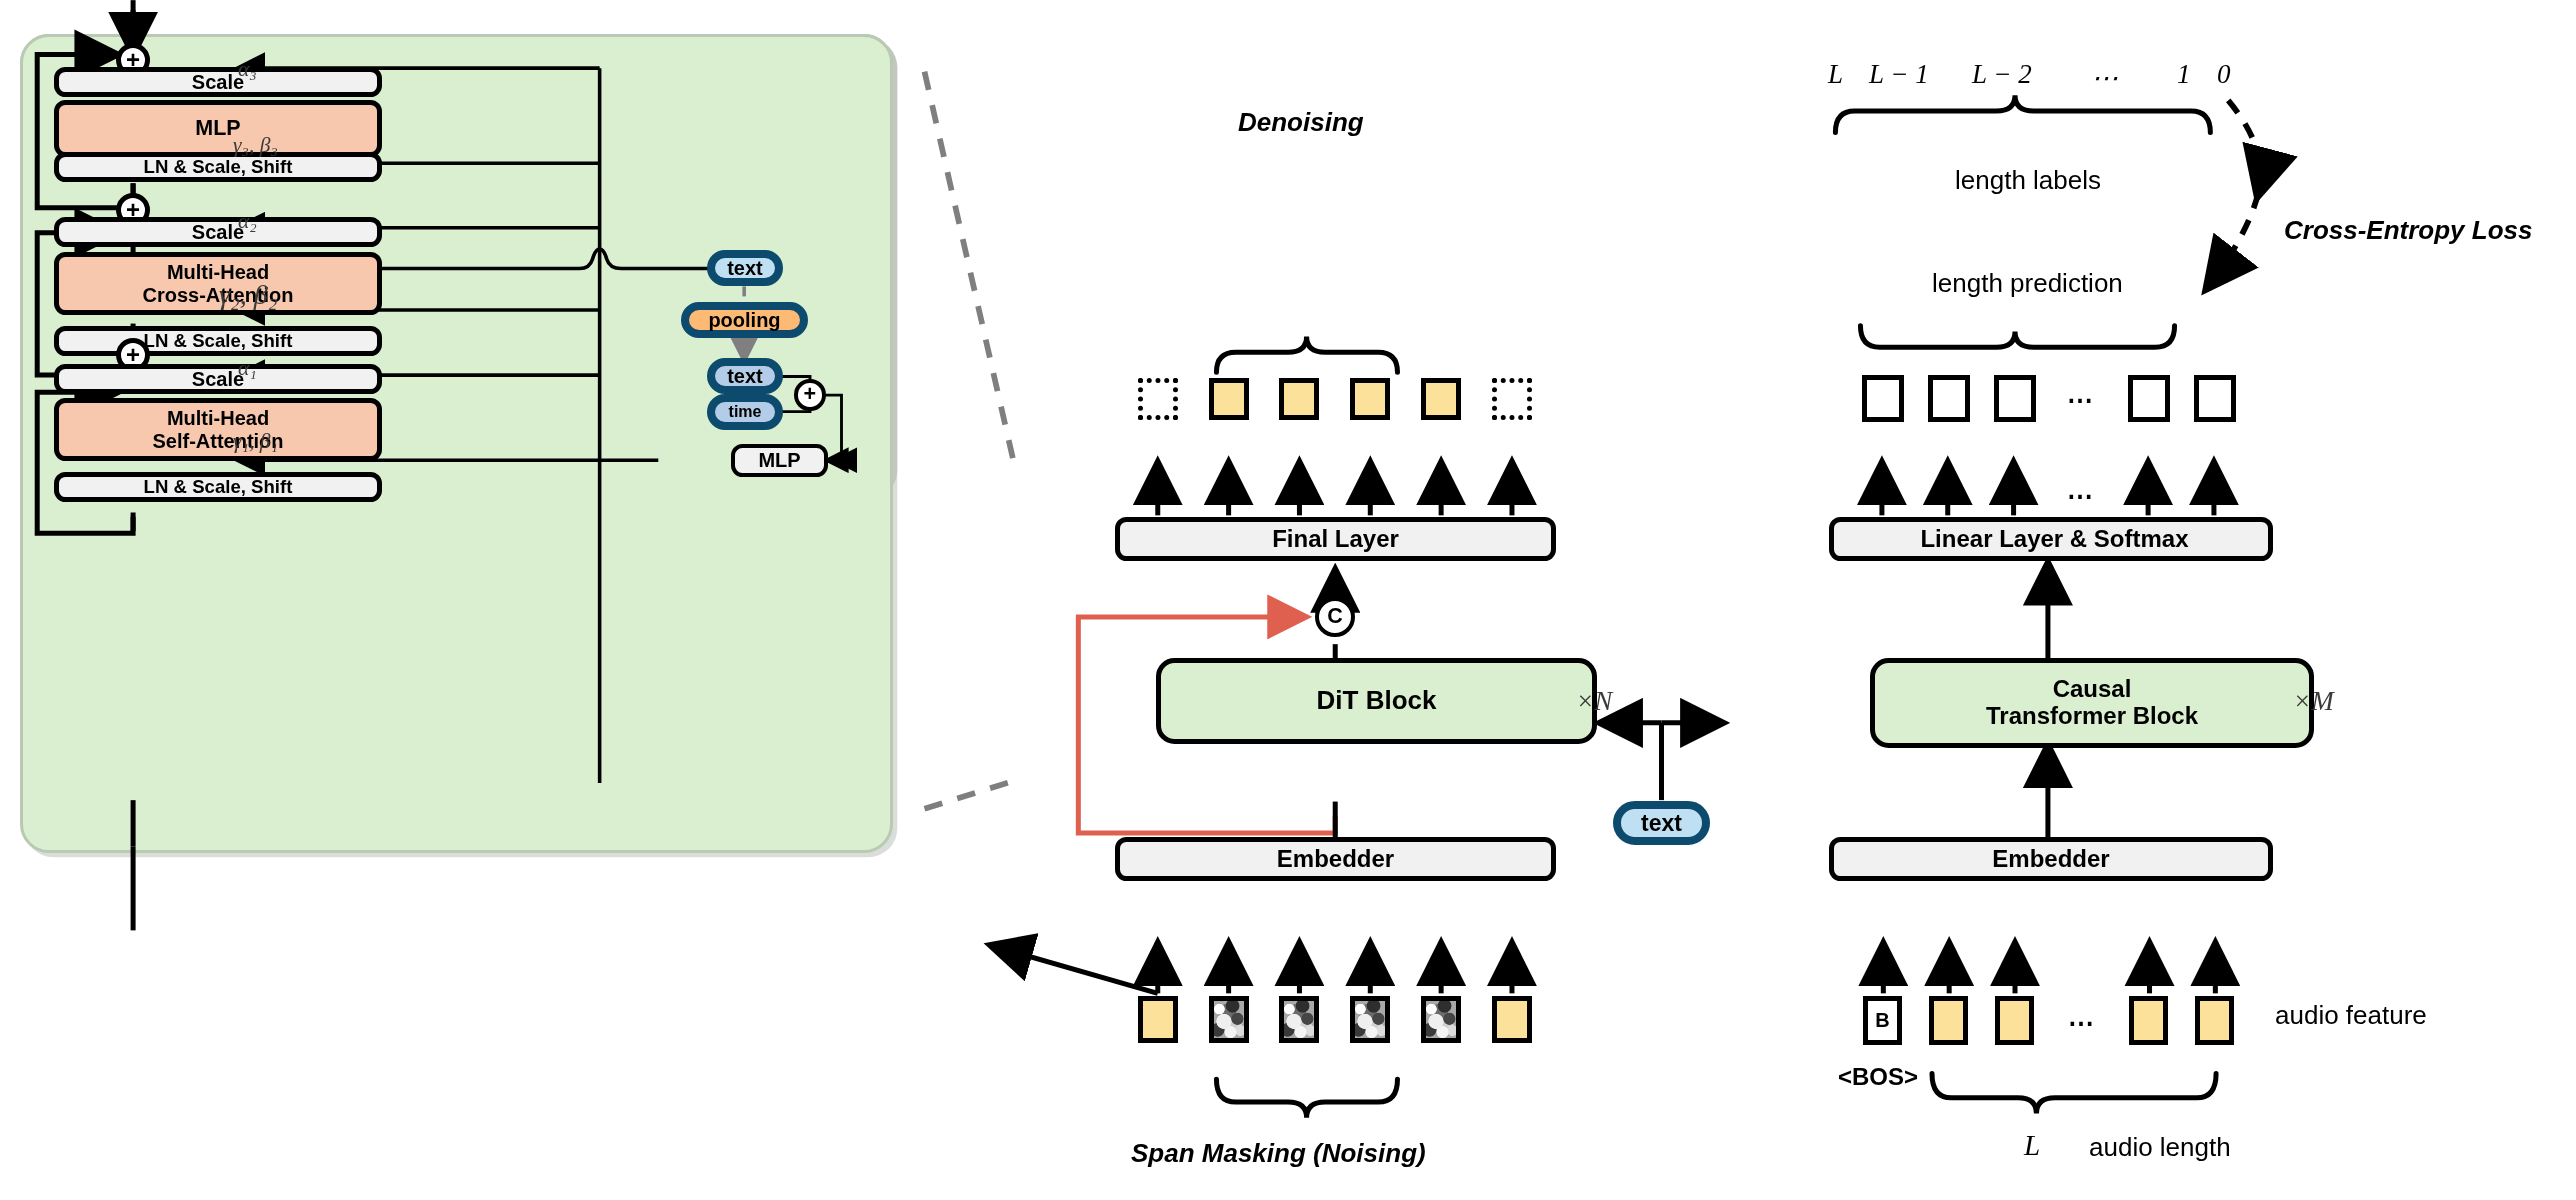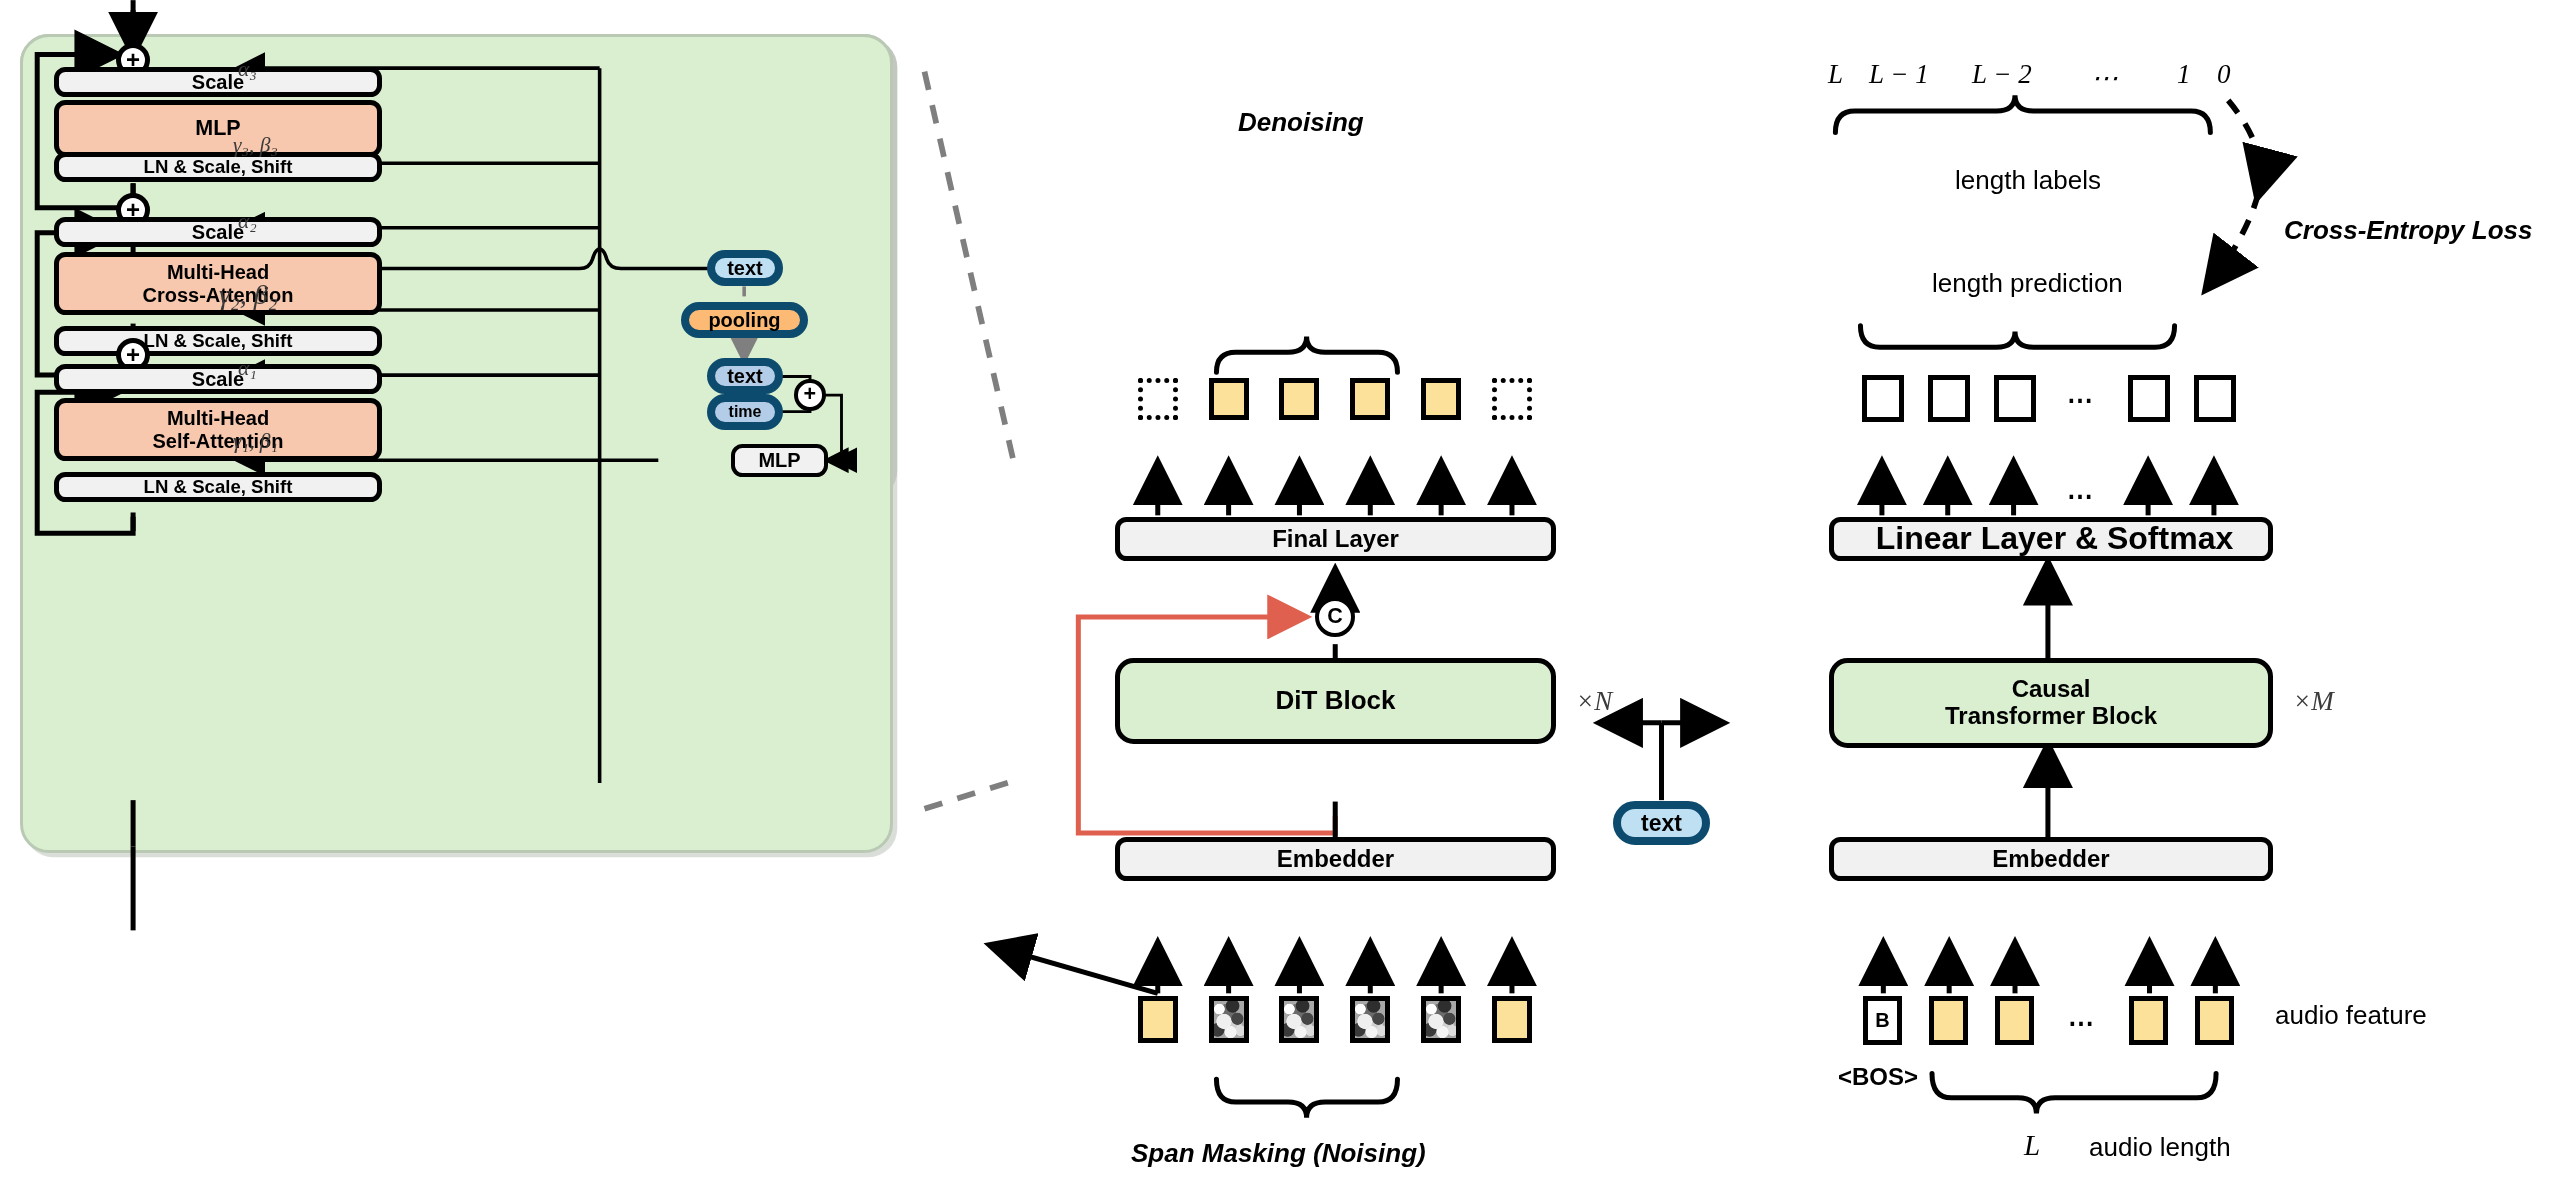--- a/index.html
+++ b/index.html
@@ -16,21 +16,21 @@
   }
   .box{
     position:absolute;box-sizing:border-box;
     border:5px solid #000;border-radius:11.4px;
     display:flex;align-items:center;justify-content:center;
     text-align:center;font-weight:bold;line-height:1.12;
     background:#F1F1F1;
   }
   .box.grey{background:#F1F1F1;}
   .box.salmon{background:#F7C8AE;}
-  .box.greenblk{background:#D9EFCF;}
+  .box.greenblk{background:#D9EFCF;margin-left:41px;}
   .pill{
     position:absolute;box-sizing:border-box;border:8px solid #0c4a6e;
     display:flex;align-items:center;justify-content:center;
     font-weight:bold;border-radius:715px;
   }
   .pill.lblue{background:#BEE0F2;}
   .pill.dblue{background:#B3CDE8;}
   .pill.grey{background:#fdba74;}
   .plus{
     position:absolute;box-sizing:border-box;border:5px solid #000;
@@ -301,21 +301,21 @@
   <div class="lbl ital" style="left:1932px;top:268px;font-size:26px;">length prediction</div>
 
   <div class="tok" style="left:1862px;top:375px;width:42px;height:47px;background:#fff;"></div>
   <div class="tok" style="left:1928px;top:375px;width:42px;height:47px;background:#fff;"></div>
   <div class="tok" style="left:1994px;top:375px;width:42px;height:47px;background:#fff;"></div>
   <div class="dots" style="left:2067px;top:385px;font-size:26px;">⋯</div>
   <div class="tok" style="left:2128px;top:375px;width:42px;height:47px;background:#fff;"></div>
   <div class="tok" style="left:2194px;top:375px;width:42px;height:47px;background:#fff;"></div>
   <div class="dots" style="left:2067px;top:481px;font-size:26px;">⋯</div>
 
-  <div class="box grey" style="left:1829px;top:517px;width:444px;height:44px;font-size:32px;padding-left:7px;">Linear Layer &amp; Softmax</div>
+  <div class="box grey" style="left:1829px;top:517px;width:444px;height:44px;font-size:24px;padding-left:7px;">Linear Layer &amp; Softmax</div>
 
   <div class="box greenblk" style="left:1829px;top:658px;width:444px;height:90px;font-size:24px;flex-direction:column;border-radius:18.6px;">
     <span>Causal</span>
     <span>Transformer Block</span>
   </div>
   <div class="lbl mathser" style="left:2293px;top:686px;font-size:27px;">×M</div>
 
   <div class="box grey" style="left:1829px;top:837px;width:444px;height:44px;font-size:24px;">Embedder</div>
 
   <div class="tok white" style="left:1863px;top:996px;width:39px;height:49px;font-size:20px;">B</div>

